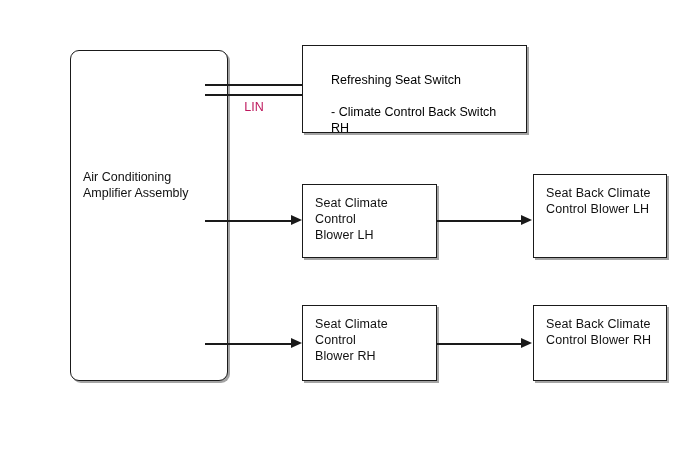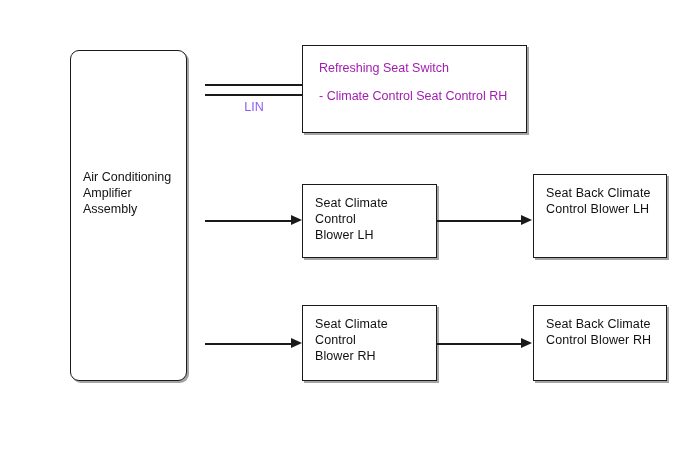--- a/index.html
+++ b/index.html
@@ -45,22 +45,22 @@
     font-size: 12.5px;
     line-height: 16px;
     color: #111111;
     white-space: pre-line;
   }
 
   
   .switch-line {
     font-size: 12.5px;
     line-height: 16px;
-    color: #a21caf;
-    margin: 4px;
+    color: #000000;
+    margin: 16px;
   }
   .switch-title { margin-bottom: 12px; }
   .switch-item  { margin-bottom: 12px; }
 
   
   .hline {
     position: absolute;
     background: #1a1a1a;
     height: 1.5px;
   }
@@ -76,41 +76,41 @@
   
   .bus-line {
     position: absolute;
     background: #1a1a1a;
     height: 2.4px;
   }
   #lin-label {
     position: absolute;
     font-size: 12.5px;
     line-height: 14px;
-    color: #8b5cf6;
+    color: #be185d;
     text-align: center;
   }
 </style>
 </head>
 <body>
 
 <div id="canvas">
 
-  <div class="block rounded" id="amplifier-box" style="left:70px; top:50px; width:117px; height:331px;">
+  <div class="block rounded" id="amplifier-box" style="left:70px; top:50px; width:158px; height:331px;">
     <div id="amplifier-label">Air Conditioning
 Amplifier Assembly</div>
   </div>
 
   <div class="bus-line" style="left:205px; top:84px; width:98px;"></div>
   <div class="bus-line" style="left:205px; top:94px; width:98px;"></div>
   <div id="lin-label" style="left:214px; top:100px; width:80px;">LIN</div>
 
   <div class="block" id="switch-box" style="left:302px; top:45px; width:225px; height:88px;">
     <div class="switch-line switch-title">Refreshing Seat Switch</div>
-    <div class="switch-line switch-item">- Climate Control Seat Control RH</div>
+    <div class="switch-line switch-item">- Climate Control Back Switch RH</div>
   </div>
 
   <div class="hline" style="left:205px; top:220px; width:87px;"></div>
   <div class="arrow-head" style="left:291px; top:215px;"></div>
 
   <div class="block" id="blower-lh-box" style="left:302px; top:184px; width:135px; height:74px;">
     <div class="block-text">Seat Climate Control
 Blower LH</div>
   </div>
 

